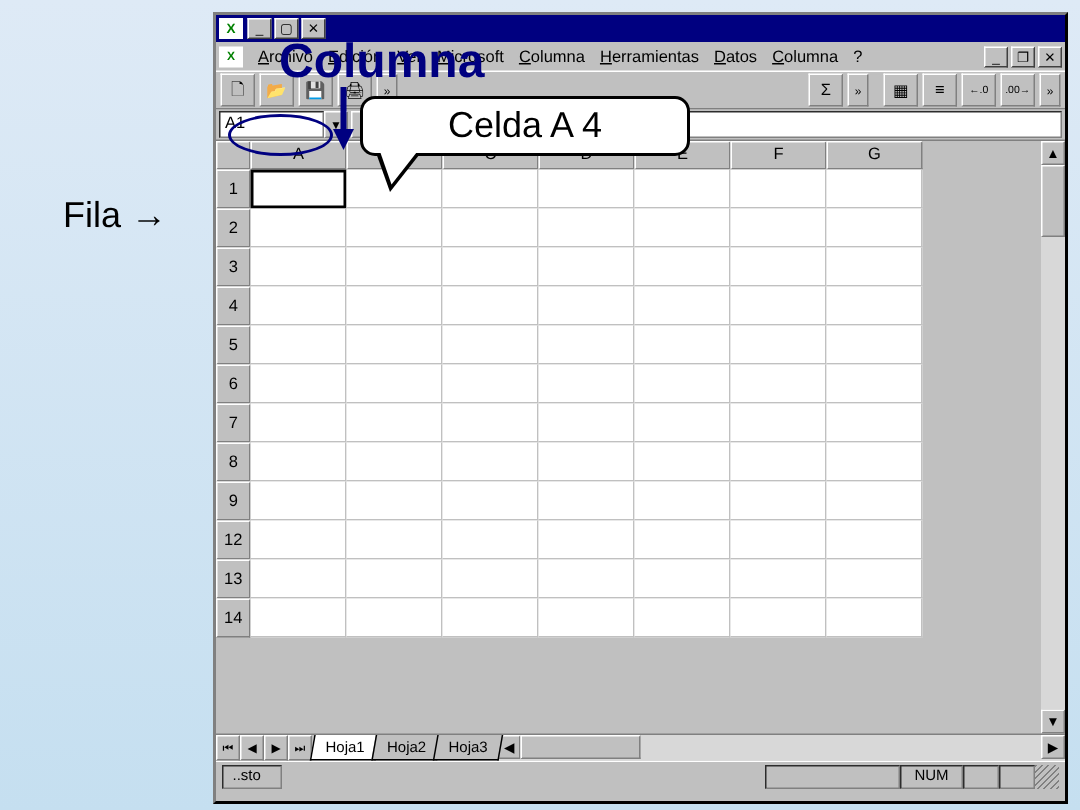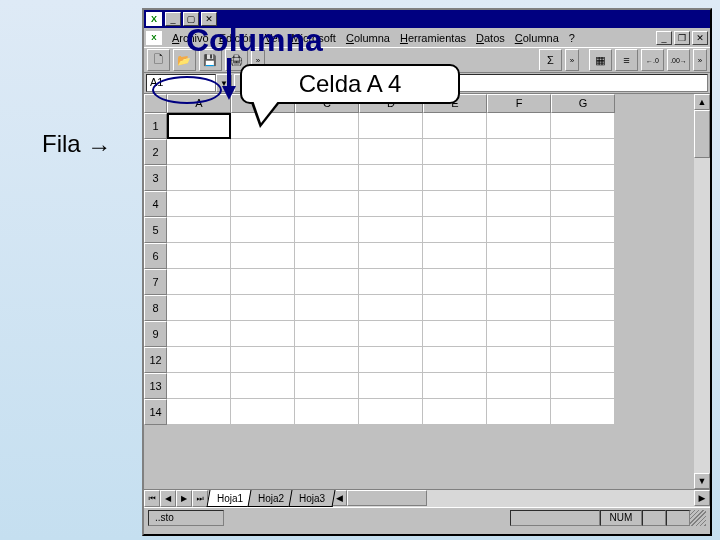--- a/index.html
+++ b/index.html
@@ -365,21 +365,21 @@
   font-size: 10px;
   padding: 0 4px;
 }
 .status-cell {
   border: 1px inset #808080;
   height: 16px;
   padding: 0 6px;
   display: flex;
   align-items: center;
 }
-.status-left { width: 76px; text-align: right; }
+.status-left { width: 40px; text-align: right; }
 .status-spacer { flex: 1; }
 .status-blank { width: 90px; }
 .status-num { width: 42px; justify-content:center;}
 .status-sm { width: 24px; }
 .resize-grip {
   width: 16px; height: 16px;
   background: repeating-linear-gradient(135deg,#808080,#808080 1px,#c0c0c0 1px,#c0c0c0 3px);
 }
 </style>
 </head>

